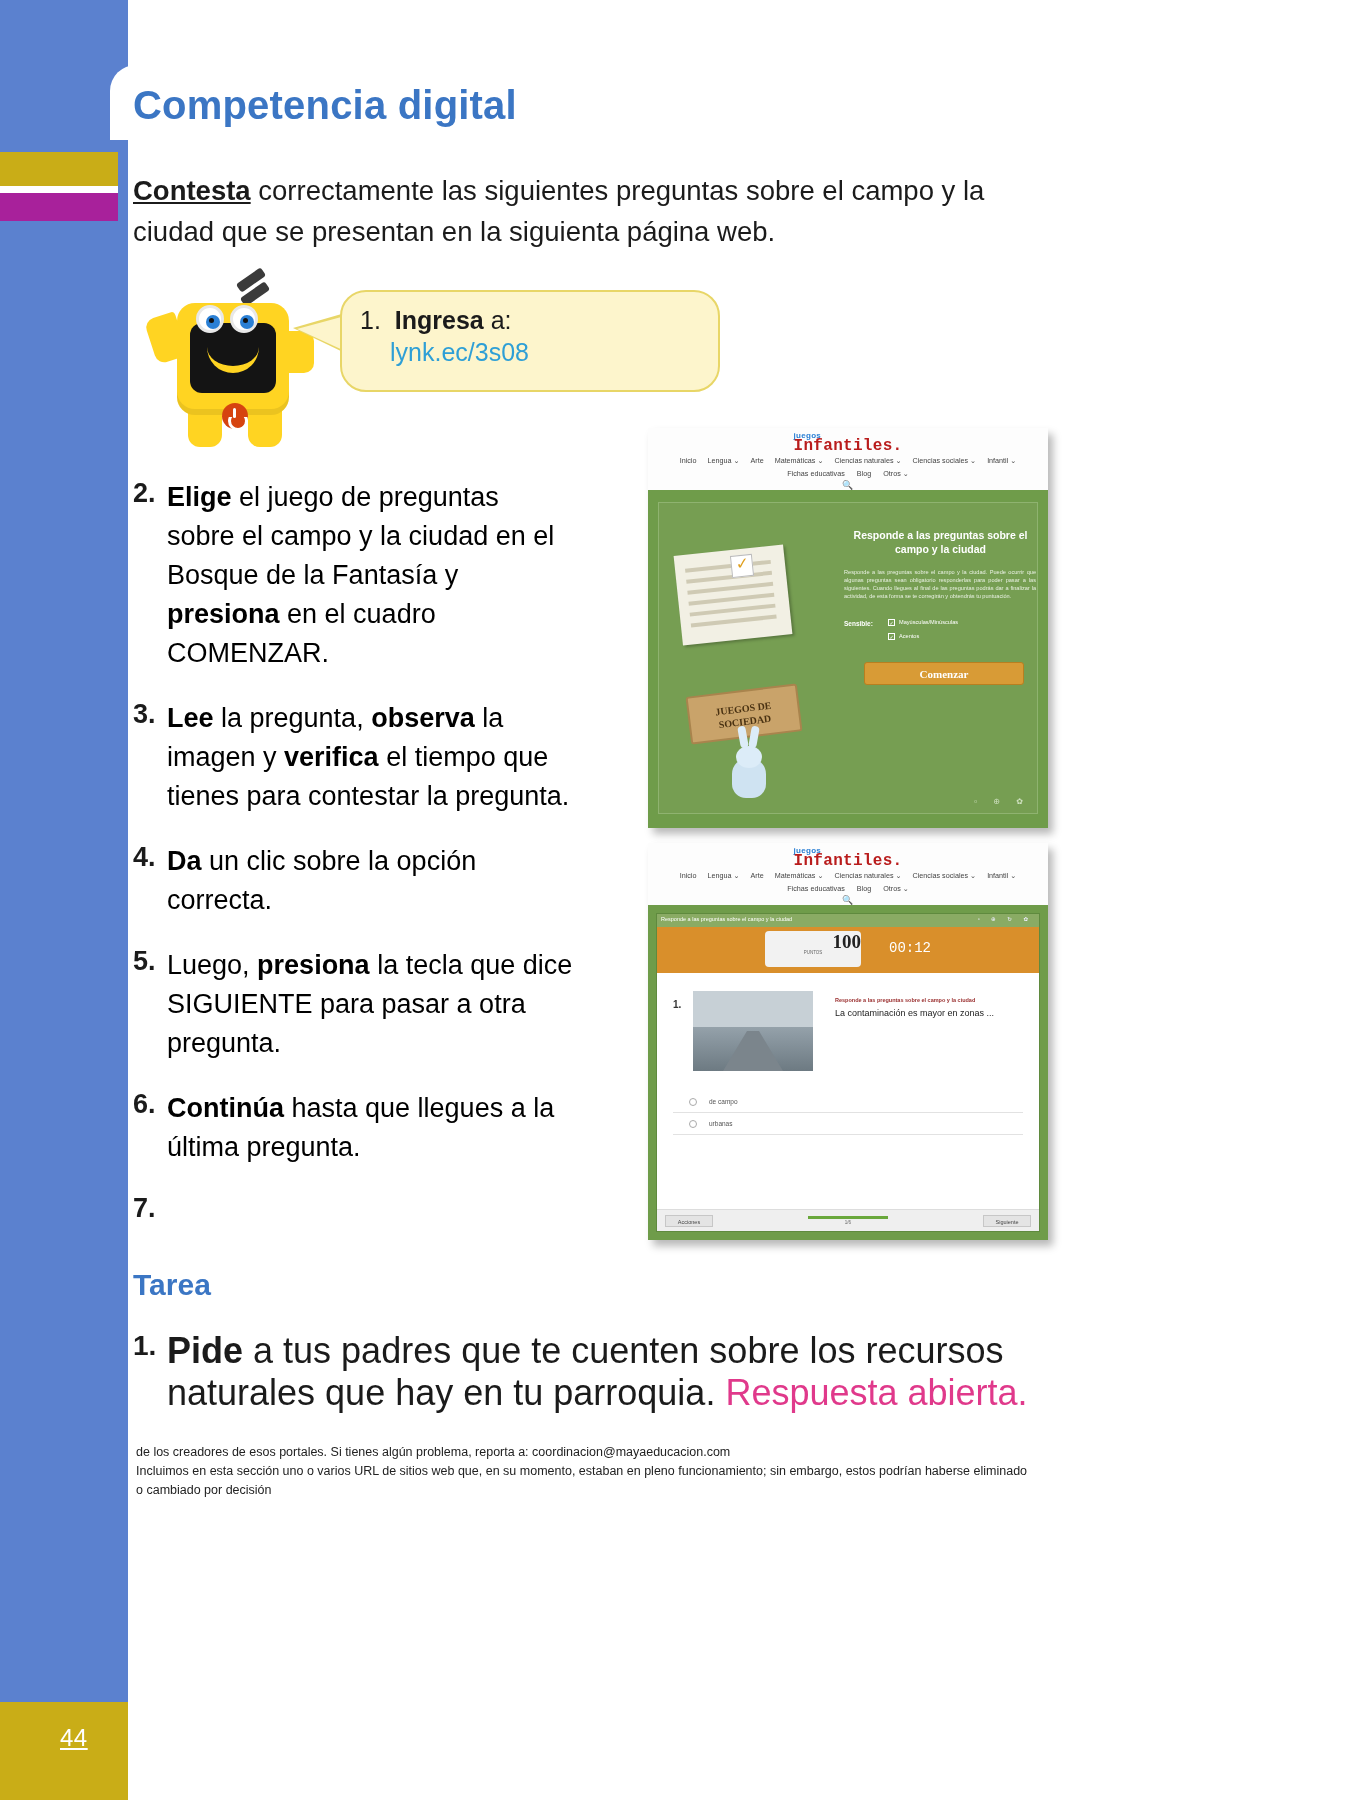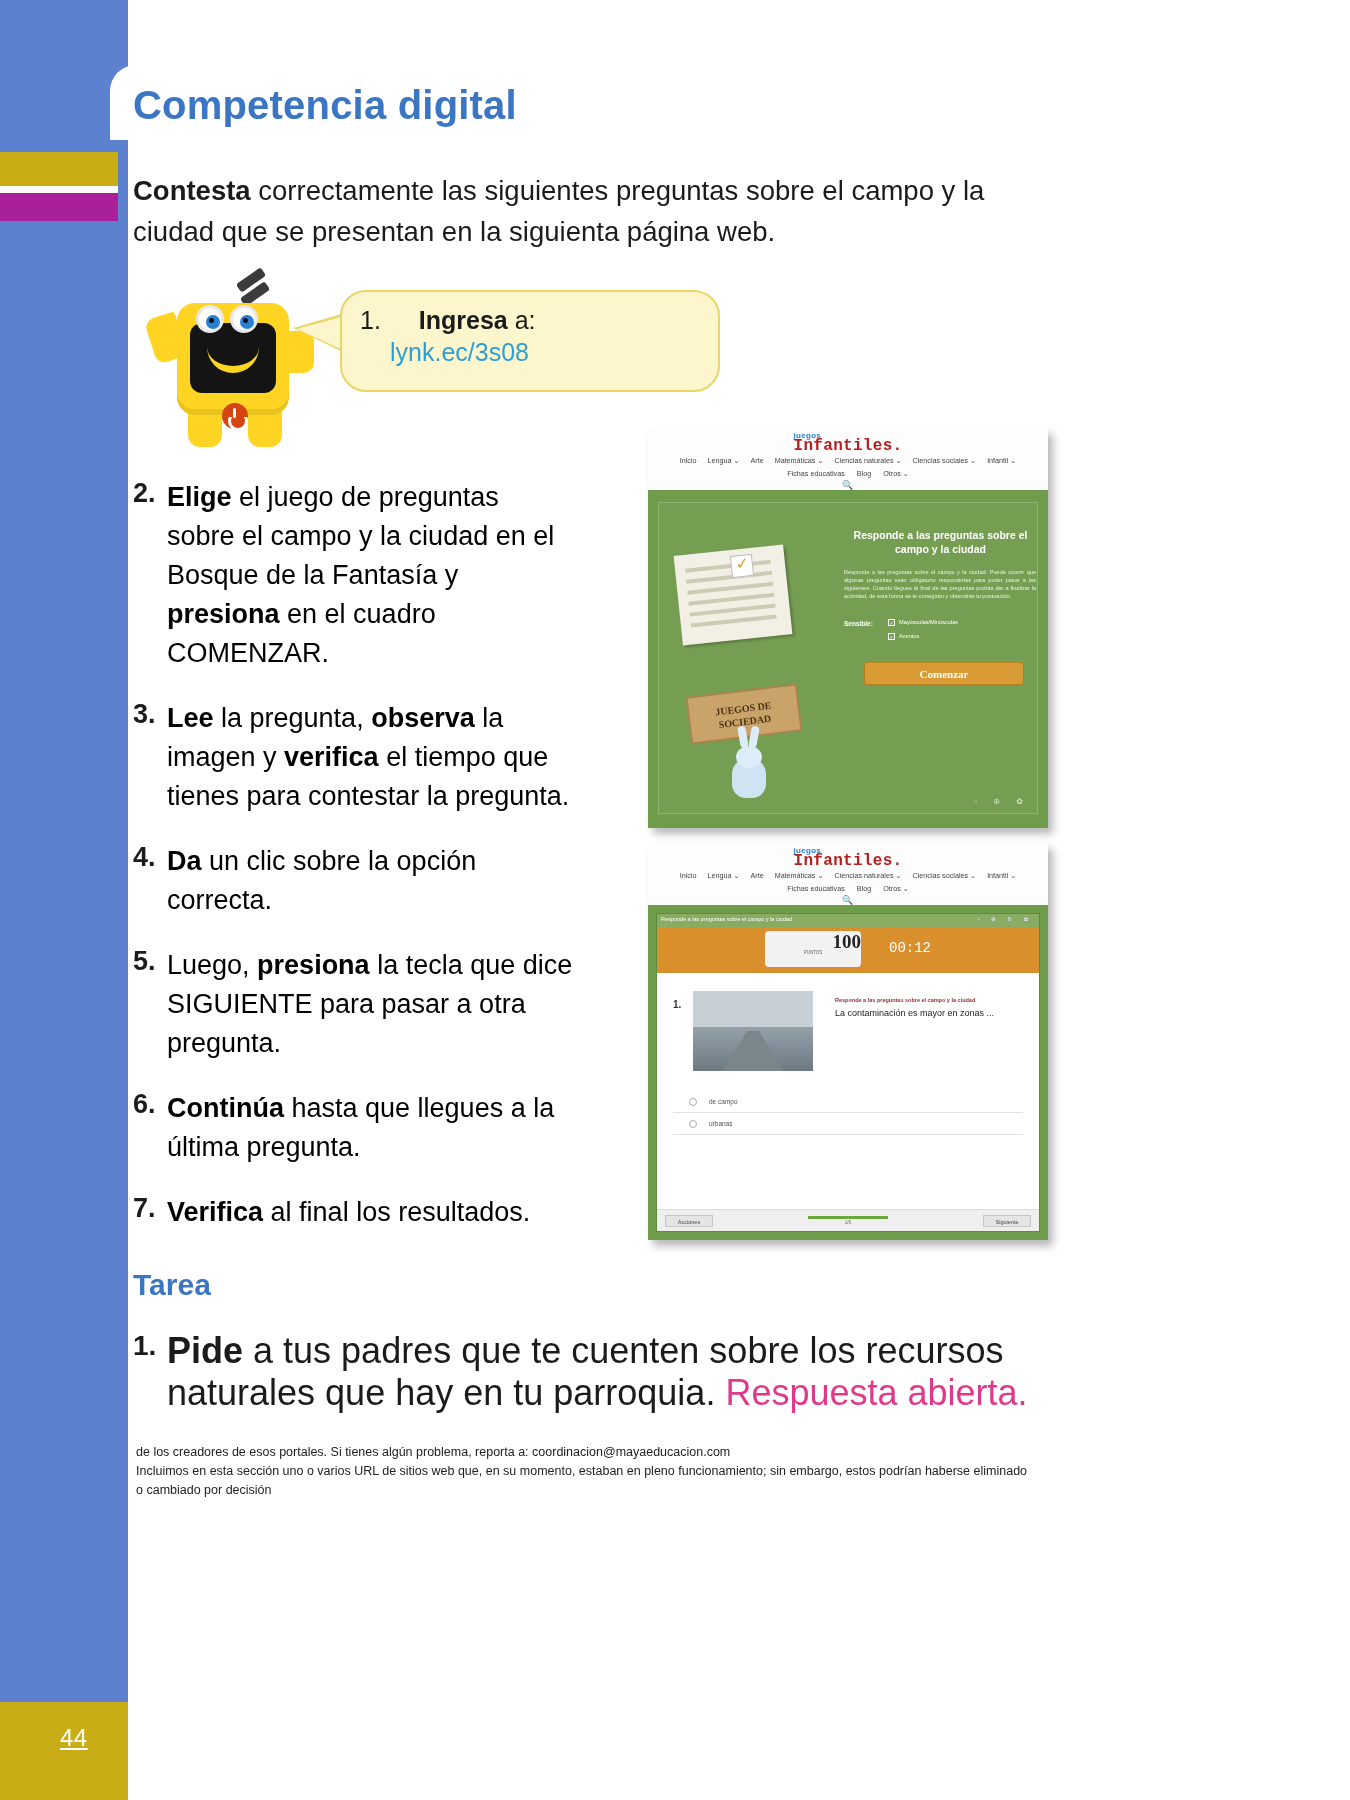--- a/index.html
+++ b/index.html
@@ -57,21 +57,21 @@
     position: absolute; left: 133px; top: 83px;
     color: #3b76c4;
     font-size: 40px; font-weight: bold;
     letter-spacing: .2px;
   }
   
   .intro {
     position: absolute; left: 133px; top: 170px; width: 920px;
     font-size: 27.5px; line-height: 41px; color: #1b1b1b;
   }
-  .intro b { font-weight: bold; }
+  .intro b { font-weight: bold; text-decoration: underline; }
   
   .robot { position:absolute; left: 150px; top: 275px; width: 170px; height: 175px; }
   .robot-antenna {
     position:absolute; left: 86px; top: 0px; width: 30px; height: 10px;
     background:#3b3b3b; border-radius:3px; transform: rotate(-35deg);
   }
   .robot-antenna2 {
     position:absolute; left: 90px; top: 14px; width: 30px; height: 10px;
     background:#3b3b3b; border-radius:3px; transform: rotate(-35deg);
   }
@@ -130,21 +130,21 @@
     border-bottom: 22px solid transparent;
     border-right: 48px solid #fdf5cc;
   }
   .bubble-tail-b {
     position:absolute; left: 293px; top: 313px; width: 0; height: 0;
     border-top: 15px solid transparent;
     border-bottom: 25px solid transparent;
     border-right: 52px solid #e8d667;
   }
   .bubble-line1 { position:absolute; left: 360px; top: 306px; font-size: 25px; color:#1b1b1b; }
-  .bubble-line1 b { font-weight: bold; margin-left: 24px; }
+  .bubble-line1 b { font-weight: bold; }
   .bubble-line2 { position:absolute; left: 390px; top: 338px; font-size: 25px; color:#2e9fd6; }
   
   .steps { position:absolute; left: 133px; top: 478px; width: 440px; }
   .step { display:flex; margin-bottom: 26px; }
   .step .num { width: 34px; flex: none; font-size: 27px; font-weight: bold; color:#1b1b1b; }
   .step .txt { font-size: 27px; line-height: 39px; color:#000000; }
   .step .txt b { font-weight: bold; }
   
   .tarea-title {
     position:absolute; left: 133px; top: 1268px;
@@ -309,23 +309,20 @@
     </div>
   </div>
   <div class="step">
     <div class="num">6.</div>
     <div class="txt">
       <b>Continúa</b><span> hasta que llegues a la última pregunta.</span>
     </div>
   </div>
   <div class="step">
     <div class="num">7.</div>
-    <div class="txt">
-      <b>Verifica</b><span> al final los resultados.</span>
-    </div>
   </div>
 </div>
 
 <div class="tarea-title">Tarea</div>
 <div class="tarea-body">
   <div class="num">1.</div>
   <div class="txt">
     <b>Pide</b><span> a tus padres que te cuenten sobre los recursos naturales que hay en tu parroquia. </span><span class="answer">Respuesta abierta.</span>
   </div>
 </div>

